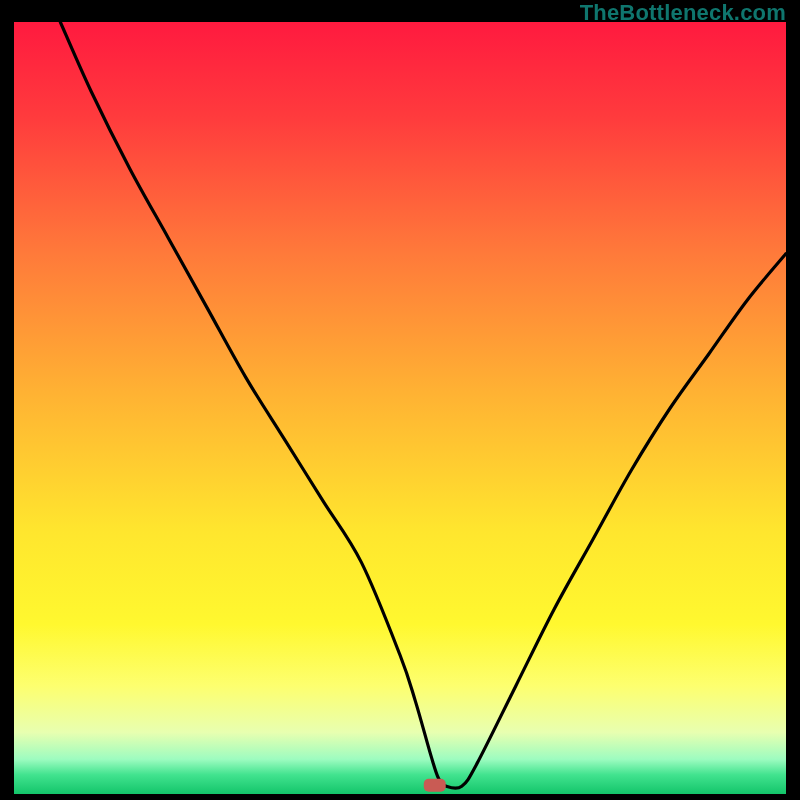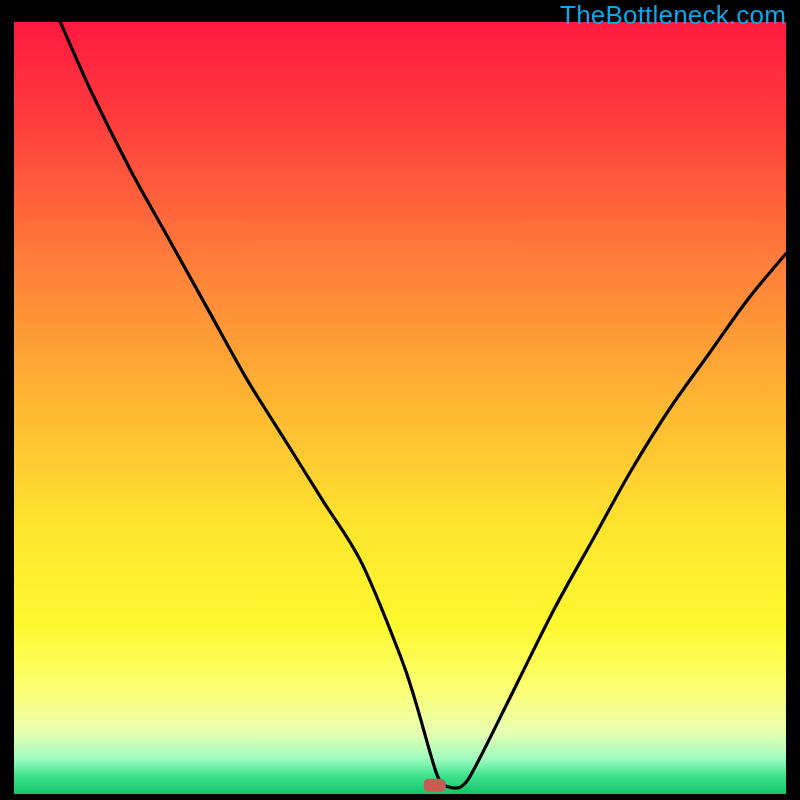--- a/index.html
+++ b/index.html
@@ -23,23 +23,23 @@
     position: absolute;
     left: 0;
     top: 0;
     width: 772px;
     height: 772px;
   }
   .watermark {
     position: absolute;
     top: 0px;
     right: 14px;
-    color: #0ea5e9;
-    font-size: 26px;
-    font-weight: 400;
+    color: #0f766e;
+    font-size: 22px;
+    font-weight: 700;
     letter-spacing: 0.2px;
     user-select: none;
   }
   svg {
     display: block;
   }
 </style>
 </head>
 <body>
 

